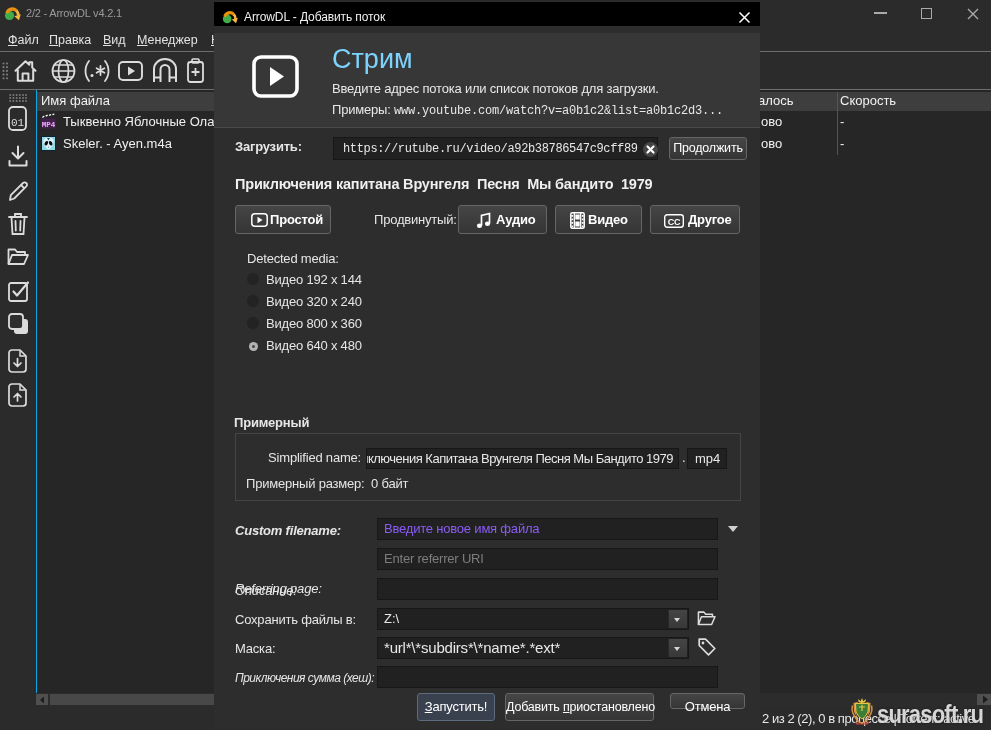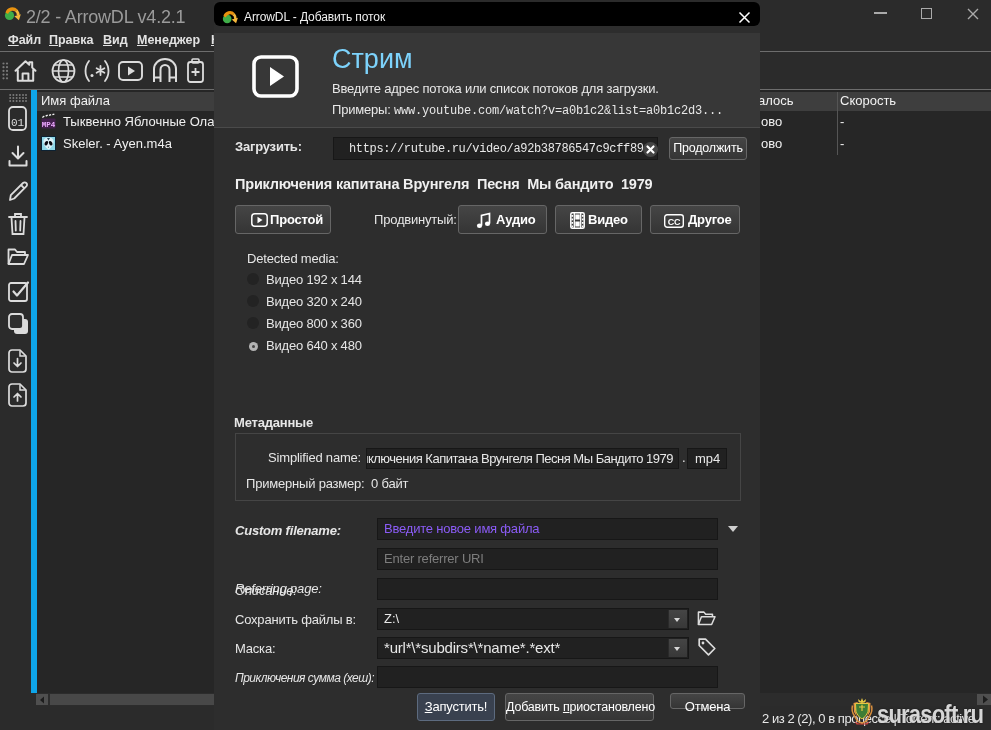--- a/index.html
+++ b/index.html
@@ -5,33 +5,33 @@
 * { margin:0; padding:0; box-sizing:border-box; }
 html,body { width:991px; height:730px; overflow:hidden; background:#2b2b2b; }
 body { font-family:"Liberation Sans", sans-serif; position:relative; }
 .abs { position:absolute; white-space:nowrap; }
 .mono { font-family:"Liberation Mono", monospace; }
 svg { position:absolute; overflow:visible; }
 
 
 #titlebar { left:0; top:0; width:991px; height:28px; background:#2b2b2b; color:#9b9b9b; }
 #menubar { left:0; top:28px; width:991px; height:24px; color:#e2e2e2; font-size:12.5px; border-bottom:1px solid #6d6d6d; }
-#menubar span { position:absolute; top:5px;font-weight:bold; }
+#menubar span { position:absolute; top:5px; }
 #toolbar { left:0; top:53px; width:991px; height:37px; border-bottom:1px solid #6d6d6d; }
-#sidebar { left:0; top:90px; width:37px; height:603px; border-right:6px solid #0ea5e9; }
+#sidebar { left:0; top:90px; width:37px; height:603px; border-right:1px solid #0ea5e9; }
 #filearea { left:37px; top:90px; width:954px; height:603px; background:#262626; }
 #listheader { left:0px; top:2px; width:954px; height:19px; background:#3e3e3e; color:#f2f2f2; font-size:13px; }
 .row { position:absolute; left:0; width:954px; height:22px; color:#f0f0f0; font-size:13px; }
 #hscroll { left:36px; top:693px; width:955px; height:13px; background:#2c2c2c; }
 #hthumb { position:absolute; left:14px; top:1px; width:165px; height:11px; background:#484848; }
 #statusbar { left:0; top:706px; width:991px; height:24px; background:#2b2b2b; color:#e8e8e8; font-size:13px; letter-spacing:-0.45px; }
 
 
 #dialog { left:214px; top:2px; width:546px; height:728px; background:#2d2d2d; }
-#dtitle { position:absolute; left:0; top:0; width:546px; height:24px; background:#000; color:#f0f0f0; font-size:12px; letter-spacing:-0.1px;border-radius:6px; }
+#dtitle { position:absolute; left:0; top:0; width:546px; height:24px; background:#000; color:#f0f0f0; font-size:12px; letter-spacing:-0.1px; }
 #dheader { position:absolute; left:0; top:31px; width:546px; height:95px; background:#373737; border-bottom:1px solid #4a4a4a; }
 .lbl { color:#e6e6e6; font-size:13px; letter-spacing:-0.2px; }
 .ital { font-style:italic; }
 .inp { background:#212121; border:1px solid #171717; color:#e8e8e8; }
 .btn { position:absolute; background:linear-gradient(#454545,#353535); border:1px solid #666666; border-radius:3px; color:#fff; font-size:13px; text-align:center; white-space:nowrap; letter-spacing:-0.2px; }
 .combo { position:absolute; background:#212121; border:1px solid #171717; color:#e8e8e8; white-space:nowrap; }
 .combo .dd { position:absolute; right:1px; top:1px; bottom:1px; width:19px; background:linear-gradient(#454545,#383838); border-left:1px solid #2a2a2a; }
 .dd:after { content:""; position:absolute; left:5px; top:8px; border-left:3.5px solid transparent; border-right:3.5px solid transparent; border-top:4.5px solid #d8d8d8; }
 .radio { position:absolute; width:12px; height:12px; border-radius:50%; background:#232323; }
 .radio.sel { width:9px; height:9px; background:#b4b4b4; }
@@ -40,21 +40,21 @@
 </head>
 <body>
 
 <div class="abs" id="titlebar">
   <svg style="left:4px;top:6px;" width="18" height="16" viewBox="0 0 18 16">
     <circle cx="5.5" cy="9.5" r="4.6" fill="#3fae49"></circle>
     <path d="M1.5,6.5 A7,7 0 0 1 13.5,3.5 L11,5.5 A4.6,4.6 0 0 0 4,8 Z" fill="#e8920f"></path>
     <path d="M13.5,3.5 Q16,6.5 15.5,10 L12.8,9.2 Q13,6.5 11,5.5 Z" fill="#f6b73c"></path>
     <path d="M16.8,8.3 L14.9,14.2 L10.3,10.2 Z" fill="#f6b73c"></path>
   </svg>
-  <span class="abs" style="left:26px;top:7px;font-size:18px;letter-spacing:-0.2px;">2/2 - ArrowDL v4.2.1</span>
+  <span class="abs" style="left:26px;top:7px;font-size:11px;letter-spacing:-0.2px;">2/2 - ArrowDL v4.2.1</span>
   <span class="abs" style="left:874px;top:12px;width:13px;height:1.5px;background:#aaa;"></span>
   <span class="abs" style="left:921px;top:8px;width:11px;height:11px;border:1.5px solid #aaa;"></span>
   <svg style="left:967px;top:8px;" width="12" height="12" viewBox="0 0 12 12">
       <path d="M1,1 L11,11 M11,1 L1,11" stroke="#aaa" stroke-width="1.4"></path>
     </svg>
 </div>
 
 <div class="abs" id="menubar">
   <span style="left:8px;"><u>Ф</u>айл</span>
   <span style="left:49px;"><u>П</u>равка</span>
@@ -273,21 +273,21 @@
     <svg style="left:38px;top:22px;" width="47" height="43" viewBox="0 0 47 43">
       <rect x="2" y="2" width="43" height="39" rx="7" stroke="#fff" stroke-width="3.6" fill="none"></rect>
       <path d="M18,12 L32,21.5 L18,31 Z" fill="#fff"></path>
     </svg>
     <div class="abs" style="left:118px;top:11px;font-size:27px;color:#7dd3fc;">Стрим</div>
     <div class="abs" style="left:118px;top:48px;font-size:13px;letter-spacing:-0.2px;color:#e8e8e8;">Введите адрес потока или список потоков для загрузки.</div>
     <div class="abs" style="left:118px;top:69px;font-size:13px;letter-spacing:-0.2px;color:#e8e8e8;">Примеры: <span class="mono" style="font-size:12px;letter-spacing:-0.2px;">www.youtube.com/watch?v=a0b1c2&amp;list=a0b1c2d3...</span></div>
   </div>
 
   <div class="abs lbl" style="left:21px;top:137px;font-weight:bold;">Загрузить:</div>
-  <div class="abs inp mono" style="left:119px;top:135px;width:325px;height:23px;font-size:12px;letter-spacing:-0.35px;line-height:22px;padding-left:15px;overflow:hidden;">https://rutube.ru/video/a92b38786547c9cff89</div>
+  <div class="abs inp mono" style="left:119px;top:135px;width:325px;height:23px;font-size:12px;letter-spacing:-0.35px;line-height:22px;padding-left:9px;overflow:hidden;">https://rutube.ru/video/a92b38786547c9cff89</div>
   <svg style="left:429px;top:140px;" width="15" height="15" viewBox="0 0 15 15">
     <circle cx="7.5" cy="7.5" r="7.5" fill="#454545"></circle>
     <path d="M4.5,4.5 L10.5,10.5 M10.5,4.5 L4.5,10.5" stroke="#fff" stroke-width="2.2" stroke-linecap="round"></path>
   </svg>
   <div class="btn" style="left:455px;top:135px;width:78px;height:23px;line-height:21px;font-size:12.5px;">Продолжить</div>
 
   <div class="abs" style="left:21px;top:174px;font-size:14.5px;letter-spacing:-0.2px;font-weight:bold;color:#f0f0f0;">Приключения капитана Врунгеля&nbsp; Песня&nbsp; Мы бандито&nbsp; 1979</div>
 
   <div class="btn" style="left:21px;top:203px;width:96px;height:29px;line-height:27px;font-weight:bold;">
       <svg style="left:15px;top:7px;" width="17" height="14" viewBox="0 0 17 14">
@@ -335,21 +335,21 @@
   <div class="abs lbl" style="left:33px;top:249px;">Detected media:</div>
   <div class="radio" style="left:33px;top:271px;"></div>
     <div class="abs lbl" style="left:52px;top:270px;">Видео 192 x 144</div>
   <div class="radio" style="left:33px;top:293px;"></div>
     <div class="abs lbl" style="left:52px;top:292px;">Видео 320 x 240</div>
   <div class="radio" style="left:33px;top:315px;"></div>
     <div class="abs lbl" style="left:52px;top:314px;">Видео 800 x 360</div>
   <div class="radio sel" style="left:35px;top:340px;"></div>
     <div class="abs lbl" style="left:52px;top:336px;">Видео 640 x 480</div>
 
-  <div class="abs lbl" style="left:20px;top:413px;font-weight:bold;">Метаданные</div>
+  <div class="abs lbl" style="left:20px;top:413px;font-weight:bold;">Примерный</div>
   <div class="abs" style="left:21px;top:431px;width:506px;height:68px;border:1px solid #454545;"></div>
   <div class="abs lbl" style="left:50px;top:448px;width:97px;text-align:right;">Simplified name:</div>
   <div class="abs inp" style="left:152px;top:446px;width:313px;height:21px;font-size:13px;letter-spacing:-0.5px;line-height:20px;white-space:nowrap;overflow:hidden;">
       <span style="position:absolute;right:5px;top:0;">иключения Капитана Врунгеля Песня Мы Бандито 1979</span>
     </div>
   <div class="abs lbl" style="left:468px;top:448px;">.</div>
   <div class="abs inp" style="left:473px;top:446px;width:40px;height:21px;font-size:13px;line-height:20px;padding-left:7px;">mp4</div>
   <div class="abs lbl" style="left:32px;top:474px;">Примерный размер:</div>
   <div class="abs lbl" style="left:157px;top:474px;">0 байт</div>
 

